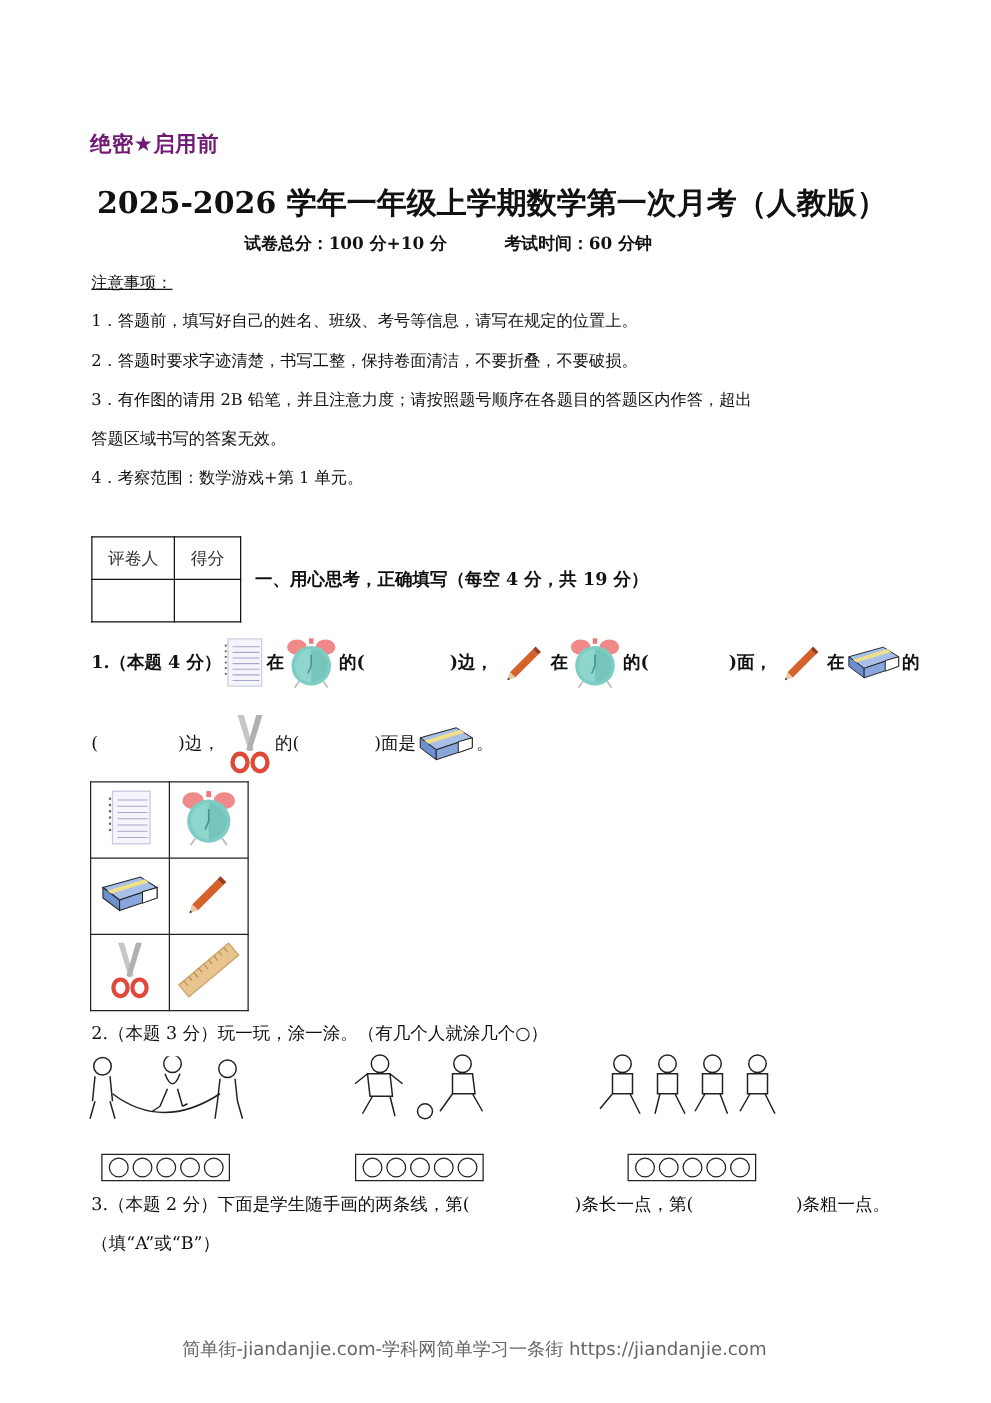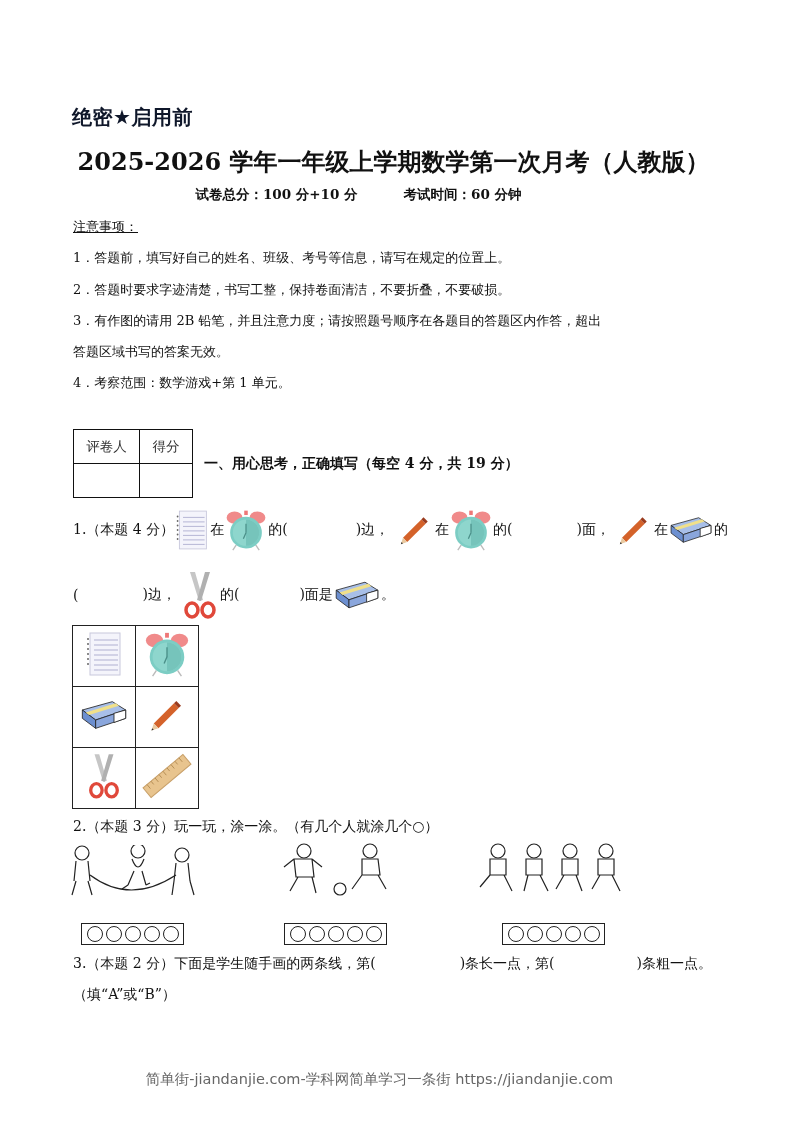--- a/index.html
+++ b/index.html
@@ -1,20 +1,20 @@
 <!DOCTYPE html>
 <html><head>
 <meta charset="utf-8">
 <style>
   html, body { margin: 0; padding: 0; background: #ffffff; }
   body { width: 793px; height: 1122px; position: relative; overflow: hidden;
          font-family: "DejaVu Serif", "Liberation Serif", serif; color: #111; }
   .abs { position: absolute; }
   .secret { left: 72px; top: 104px; font-family: "DejaVu Sans", sans-serif; font-weight: bold;
-            font-size: 20px; color: #0f172a; letter-spacing: 0.5px; }
+            font-size: 17px; color: #701a75; letter-spacing: 0.5px; }
   .title { left: 0; width: 787px; top: 146px; text-align: center; font-weight: bold; font-size: 24px; }
   .meta { left: 0; width: 717px; top: 186px; text-align: center; font-weight: bold; font-size: 13.5px; }
   .meta span { display: inline-block; }
   .meta .gap { width: 46px; }
   .notice { left: 73px; font-size: 13px; line-height: 16px; }
   .grade-table { left: 73px; top: 429px; border-collapse: collapse; border-radius: 15px; }
   .grade-table td { border: 1.5px solid #111; font-size: 13.5px; text-align: center;
                     font-family: "DejaVu Sans", sans-serif; color: #333; }
   .grade-table tr.h td { height: 31px; }
   .grade-table tr.b td { height: 31px; }
@@ -131,21 +131,21 @@
     <td class="c2">得分</td>
   </tr>
   <tr class="b">
     <td class="c1"></td>
     <td class="c2"></td>
   </tr>
 </tbody>
   </table>
 <div class="abs sec-title">一、用心思考，正确填写（每空 4 分，共 19 分）</div>
 
-<div class="abs line" style="left:73px; top:508px; height:44px;">
+<div class="abs line" style="left:73px; top:508px; height:44px;font-weight:bold;">
   <span>1.（本题 4 分）</span>
   <svg class="pic" width="36" height="42">
       <use href="#sym-notebook"></use>
     </svg>
   <span>在</span>
   <svg class="pic" width="44" height="44">
       <use href="#sym-clock"></use>
     </svg>
   <span>的(</span>
   <span class="blank" style="width:68px"></span>

